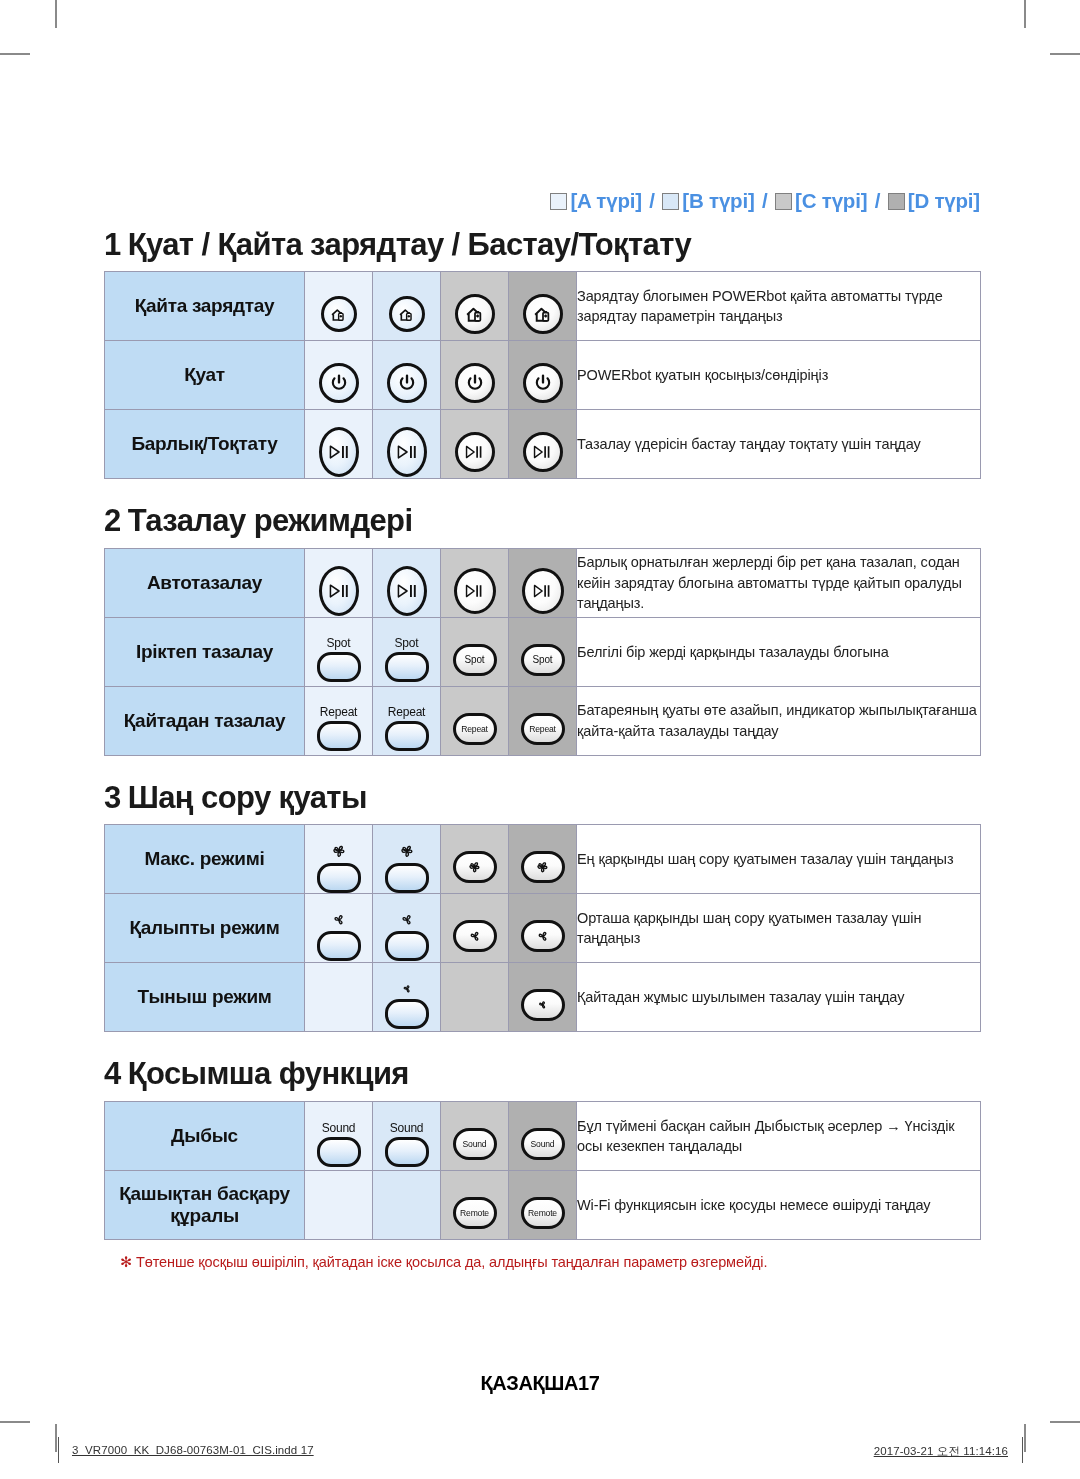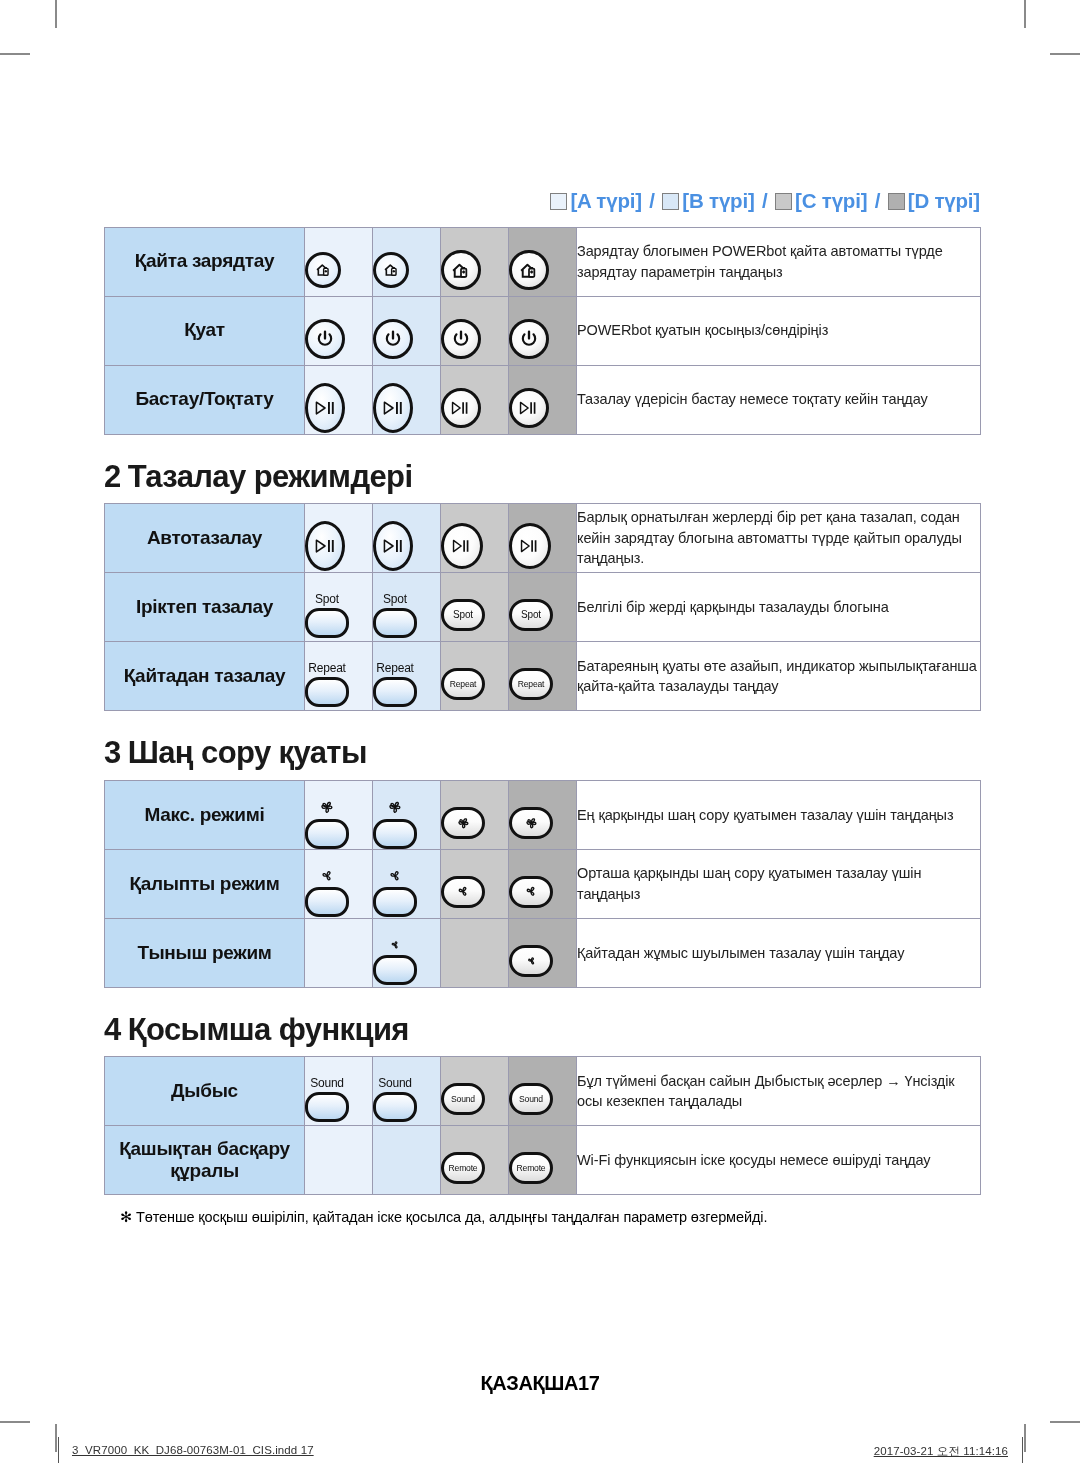--- a/index.html
+++ b/index.html
@@ -102,21 +102,21 @@
     font-size: 14.5px;
     color: #222;
     padding: 9px 10px 9px 14px;
     line-height: 1.42;
     letter-spacing: -0.1px;
   }
 
   .cellbox {
     display: flex;
     align-items: center;
-    justify-content: flex-start;
+    justify-content: center;
     width: 100%;
     min-height: 52px;
     margin-top: 16px;
   }
 
   
   .rnd {
     width: 40px; height: 40px;
     border: 3.2px solid #111;
     border-radius: 50%;
@@ -165,21 +165,21 @@
   .caption.inner { font-size: 10px; margin: 0; }
   .caption.inner.tiny { font-size: 8.6px; }
 
   .stack { display: flex; flex-direction: column; align-items: center; justify-content: center; }
 
   svg { display: block; }
 
   
   .note {
     font-size: 14.5px;
-    color: #000000;
+    color: #b91c1c;
     margin-top: 14px;
     padding-left: 16px;
     letter-spacing: -0.1px;
   }
 
   
   .pagefooter {
     position: absolute;
     left: 0; top: 1372px;
     width: 1080px;
@@ -229,20 +229,23 @@
       <span class="sw" style="background:#eaf2fb"></span><span>[A түрі]</span>
       <span class="sep">/</span>
       <span class="sw" style="background:#d9e8f7"></span><span>[B түрі]</span>
       <span class="sep">/</span>
       <span class="sw" style="background:#c9c9c9"></span><span>[C түрі]</span>
       <span class="sep">/</span>
       <span class="sw" style="background:#b0b0b0"></span><span>[D түрі]</span>
     </div>
 
     <div class="sec-wrap">
+      <h2 class="sec">
+        <span class="num">1</span><span>Қуат / Қайта зарядтау / Бастау/Тоқтату</span>
+      </h2>
       <table class="ctl">
         <colgroup>
             <col class="c-label">
             <col class="c-a">
             <col class="c-b">
             <col class="c-c">
             <col class="c-d">
             <col class="c-desc">
           </colgroup>
         <tbody>
@@ -340,21 +343,21 @@
               <svg width="20" height="20" viewBox="0 0 24 24">
                       <path d="M12 3.2v8.2" stroke="#111" stroke-width="2.8" stroke-linecap="round" fill="none"></path>
                       <path d="M6.6 6.4a7.4 7.4 0 1 0 10.8 0" stroke="#111" stroke-width="2.6" fill="none" stroke-linecap="round"></path>
                     </svg>
             </span>
                 </div>
               </td>
           <td class="desc">POWERbot қуатын қосыңыз/сөндіріңіз</td>
         </tr>
         <tr>
-          <td class="lbl">Бастау/Тоқтату</td>
+          <td class="lbl">Барлық/Тоқтату</td>
           <td class="cell type-a">
                 <div class="cellbox">
             <span class="ellipse">
               <svg width="24" height="18" viewBox="0 0 28 20">
                       <path d="M4 3.2 L14 10 L4 16.8 Z" fill="none" stroke="#111" stroke-width="1.8" stroke-linejoin="round"></path>
                       <rect x="17.5" y="3" width="2.2" height="14" fill="#111"></rect>
                       <rect x="22" y="3" width="2.2" height="14" fill="#111"></rect>
                     </svg>
             </span>
                 </div>
@@ -385,21 +388,21 @@
                 <div class="cellbox">
             <span class="rnd gray">
               <svg width="22" height="16" viewBox="0 0 26 18">
                       <path d="M3 2.4 L12 9 L3 15.6 Z" fill="none" stroke="#111" stroke-width="1.7" stroke-linejoin="round"></path>
                       <rect x="14.5" y="2.2" width="2" height="13.6" fill="#111"></rect>
                       <rect x="18.6" y="2.2" width="2" height="13.6" fill="#111"></rect>
                     </svg>
             </span>
                 </div>
               </td>
-          <td class="desc">Тазалау үдерісін бастау немесе тоқтату кейін таңдау</td>
+          <td class="desc">Тазалау үдерісін бастау таңдау тоқтату үшін таңдау</td>
         </tr>
         </tbody>
       </table>
     </div>
 
     <div class="sec-wrap">
       <h2 class="sec">
         <span class="num">2</span><span>Тазалау режимдері</span>
       </h2>
       <table class="ctl">

